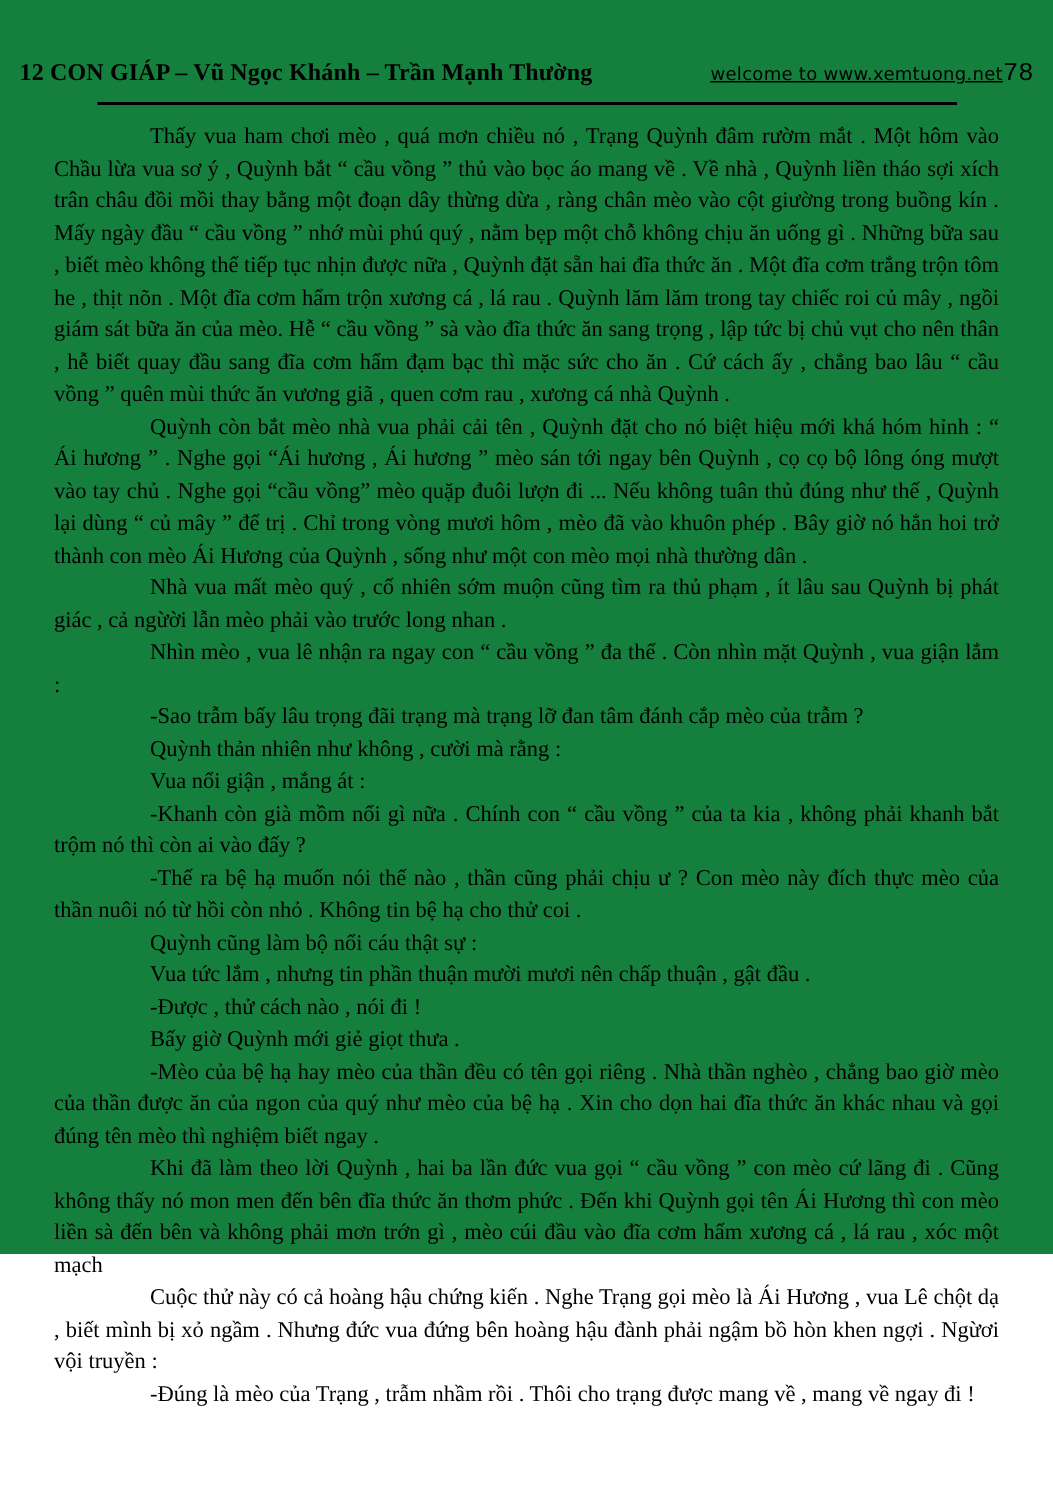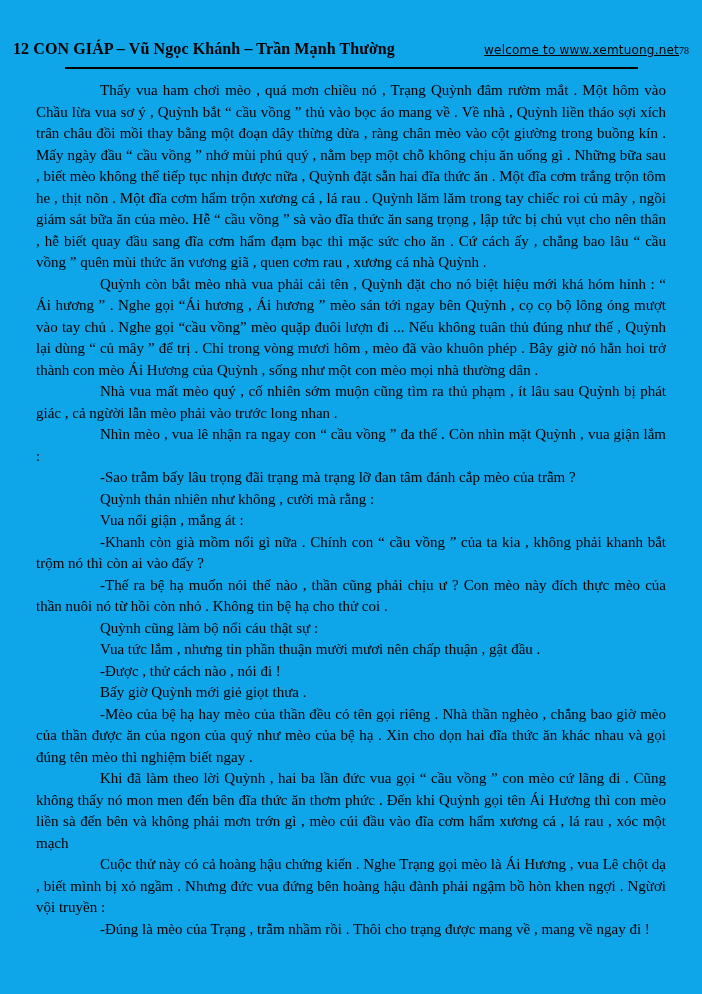--- a/index.html
+++ b/index.html
@@ -8,23 +8,23 @@
     background: #ffffff;
   }
   body {
     width: 702px;
     height: 994px;
     color: #000;
     overflow: hidden;
   }
   .page {
     width: 702px;
-    height: 994px;
+    height: 836px;
     box-sizing: border-box;
-    background: #0ea5e9;
+    background: #15803d;
   }
   .header {
     display: flex;
     align-items: baseline;
     justify-content: space-between;
     padding: 40px 13px 0 13px;
   }
   .header-title {
     font-family: "Liberation Serif", serif;
     font-weight: bold;
@@ -36,22 +36,22 @@
     white-space: nowrap;
   }
   .header-link {
     font-family: "DejaVu Sans", sans-serif;
     font-size: 12px;
     color: #000;
     text-decoration: underline;
     letter-spacing: 0.2px;
   }
   .page-num {
-    font-family: Liberation Serif, serif;
-    font-size: 10px;
+    font-family: Liberation Mono, monospace;
+    font-size: 17px;
   }
   .rule {
     border: none;
     border-top: 2px solid #000;
     margin: 9px 64px 0 65px;
   }
   .content {
     margin: 11px 36px 0 36px;
     font-family: "Liberation Serif", serif;
     font-size: 15px;

